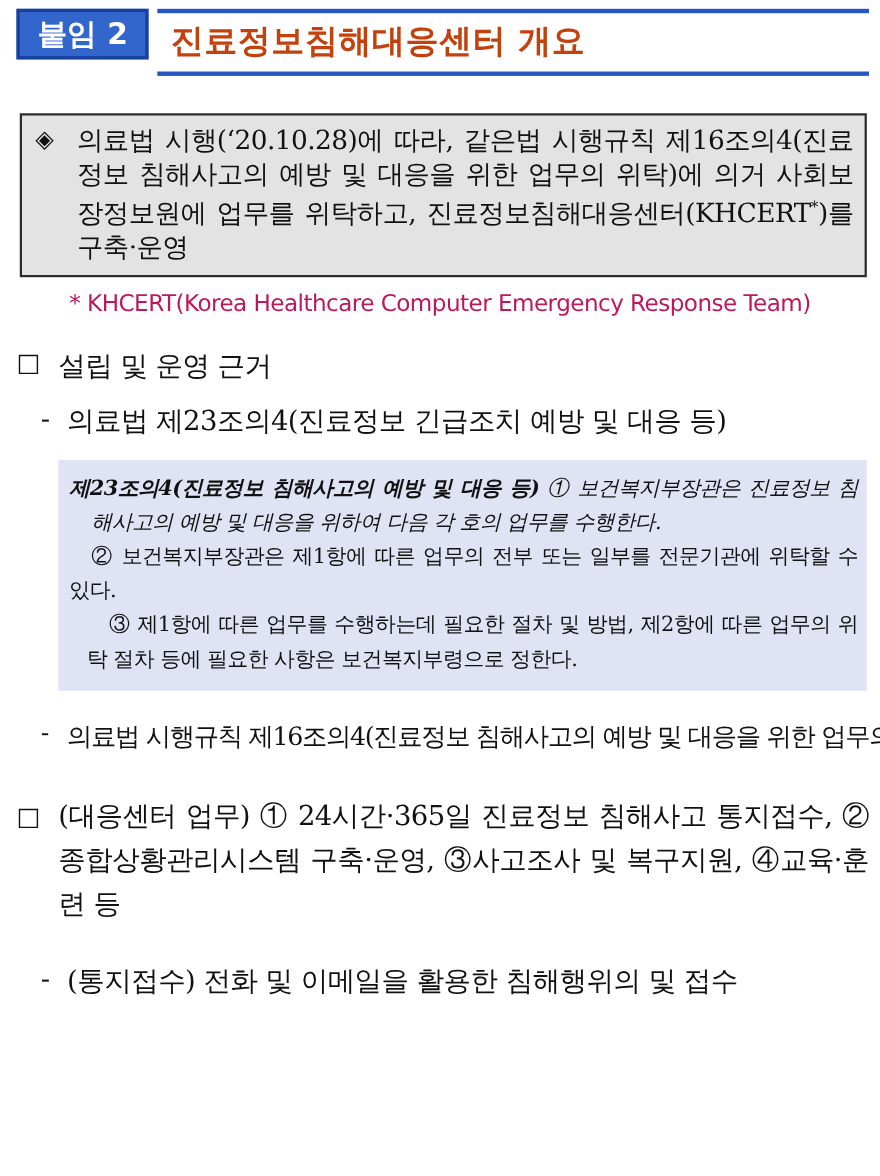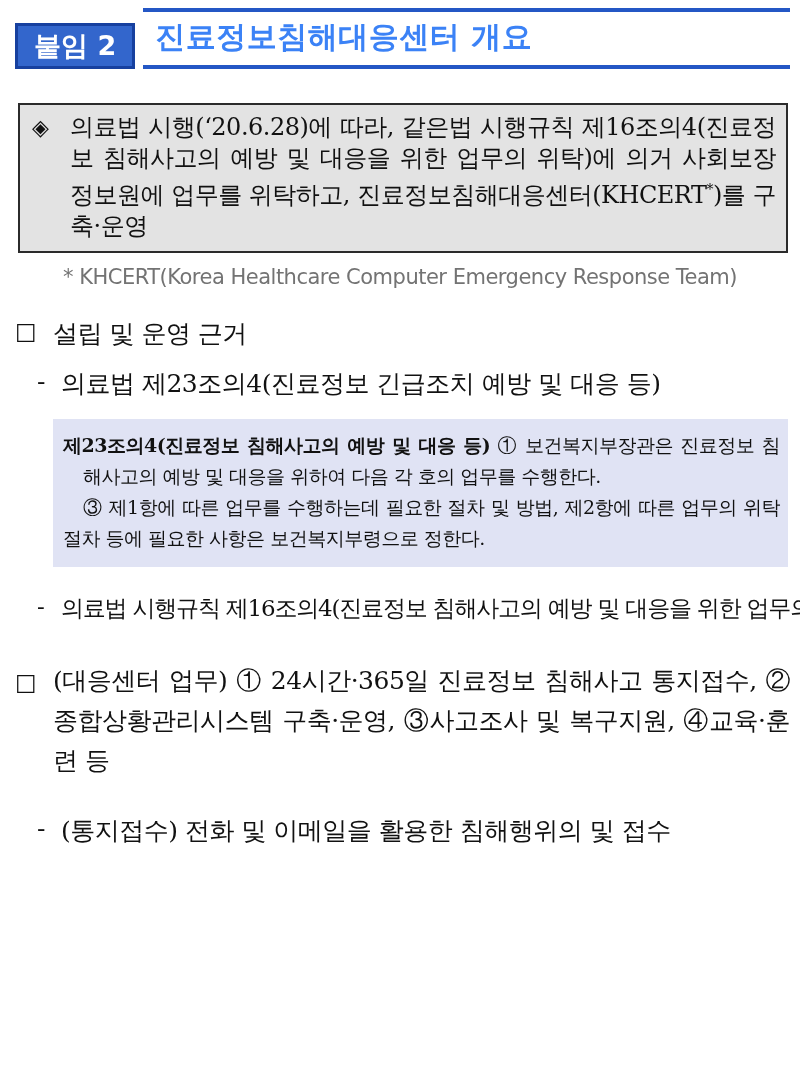--- a/index.html
+++ b/index.html
@@ -16,21 +16,21 @@
     width: 800px;
     height: 1069px;
     background: #ffffff;
     color: #111111;
     font-family: "DejaVu Serif", "Liberation Serif", serif;
     overflow: hidden;
   }
   .page { padding: 8px 10px 0 15px; }
 
   
-  .header { display: flex; align-items: flex-end; }
+  .header { display: flex; align-items: flex-start; }
   .tag {
     background: var(--tag-blue);
     border: 3px solid var(--tag-border);
     color: #ffffff;
     font-family: "DejaVu Sans", "Liberation Sans", sans-serif;
     font-weight: bold;
     font-size: 27px;
     padding: 2px 16px;
     display: flex;
     align-items: center;
@@ -44,21 +44,21 @@
     padding: 5px 0 7px 12px;
     display: flex;
     align-items: center;
   }
   .title {
     font-family: "DejaVu Sans", "Liberation Sans", sans-serif;
     font-weight: bold;
     font-size: 30px;
     margin: 0;
     letter-spacing: 0.5px;
-    color: #3b82f6;
+    color: #c2410c;
   }
 
   
   .summary-box {
     margin: 34px 2px 0 3px;
     background: var(--summary-bg);
     border: 2px solid var(--summary-border);
     padding: 7px 10px 9px 8px;
   }
   .summary-row { display: flex; }
@@ -77,21 +77,21 @@
     letter-spacing: -0.5px;
   }
   .summary-text sup { font-size: 14px; }
 
   
   .footnote {
     margin: 12px 0 0 48px;
     font-family: "DejaVu Sans", "Liberation Sans", sans-serif;
     font-size: 21px;
     letter-spacing: -0.5px;
-    color: #737373;
+    color: #be185d;
   }
 
   
   .sec { display: flex; font-size: 25px; letter-spacing: -0.5px; }
   .sec .marker { flex-shrink: 0; }
   .sec.square .marker { width: 38px; font-size: 23px; padding-top: 1px; }
   .sec.dash { padding-left: 22px; }
   .sec.dash .marker { width: 24px; }
   .sec .txt { flex: 1; }
 
@@ -101,25 +101,25 @@
   
   .law-box {
     margin: 19px 2px 0 38px;
     background: var(--law-box-bg);
     padding: 11px 8px 13px 10px;
     font-size: 19px;
     line-height: 31px;
     letter-spacing: -0.5px;
     text-align: justify;
   }
-  .law-p1 { padding-left: 20px; text-indent: -20px; }
+  .law-p1 { padding-left: 20px; text-indent: -20px; font-style: italic; }
   .law-p1 .law-heading { font-weight: bold; }
   .law-item { padding-left: 48px; }
   .law-p2 { text-indent: 20px; }
-  .law-p3 { text-indent: 20px; }
+  .law-p3 { text-indent: 20px; margin-left: 16px; }
 
   .item-rule16 { margin-top: 26px; font-size: 23px; letter-spacing: -1.2px; white-space: nowrap; }
 
   .sec-duties { margin-top: 37px; line-height: 40px; text-align: justify; }
   .item-notify { margin-top: 33px; }
 </style>
 </head>
 <body>
 
 <div class="page">
@@ -127,38 +127,39 @@
   <div class="header">
     <div class="tag">붙임 2</div>
     <div class="title-band">
       <h1 class="title">진료정보침해대응센터 개요</h1>
     </div>
   </div>
 
   <div class="summary-box">
     <div class="summary-row">
       <span class="summary-marker">◈</span>
-      <span class="summary-text"><span>의료법 시행(‘20.6.28)에 따라, 같은법 시행규칙 제16조의4(진료정보 침해사고의 예방 및 대응을 위한 업무의 위탁)에 의거 사회보장정보원에 업무를 위탁하고, 진료정보침해대응센터(KHCERT</span><sup>*</sup><span>)를 구축·운영</span></span>
+      <span class="summary-text"><span>의료법 시행(‘20.10.28)에 따라, 같은법 시행규칙 제16조의4(진료정보 침해사고의 예방 및 대응을 위한 업무의 위탁)에 의거 사회보장정보원에 업무를 위탁하고, 진료정보침해대응센터(KHCERT</span><sup>*</sup><span>)를 구축·운영</span></span>
     </div>
   </div>
 
   <div class="footnote">* KHCERT(Korea Healthcare Computer Emergency Response Team)</div>
 
   <div class="sec square sec-establishment">
     <span class="marker">□</span>
     <span class="txt">설립 및 운영 근거</span>
   </div>
 
   <div class="sec dash item-law23">
     <span class="marker">-</span>
     <span class="txt">의료법 제23조의4(진료정보 긴급조치 예방 및 대응 등)</span>
   </div>
 
   <div class="law-box">
     <div class="law-p1"><span class="law-heading">제23조의4(진료정보 침해사고의 예방 및 대응 등)</span> <span>① 보건복지부장관은 진료정보 침해사고의 예방 및 대응을 위하여 다음 각 호의 업무를 수행한다.</span></div>
+    <div class="law-p2">② 보건복지부장관은 제1항에 따른 업무의 전부 또는 일부를 전문기관에 위탁할 수 있다.</div>
     <div class="law-p3">③ 제1항에 따른 업무를 수행하는데 필요한 절차 및 방법, 제2항에 따른 업무의 위탁 절차 등에 필요한 사항은 보건복지부령으로 정한다.</div>
   </div>
 
   <div class="sec dash item-rule16">
     <span class="marker">-</span>
     <span class="txt">의료법 시행규칙 제16조의4(진료정보 침해사고의 예방 및 대응을 위한 업무의 위탁)</span>
   </div>
 
   <div class="sec square sec-duties">
     <span class="marker">□</span>

